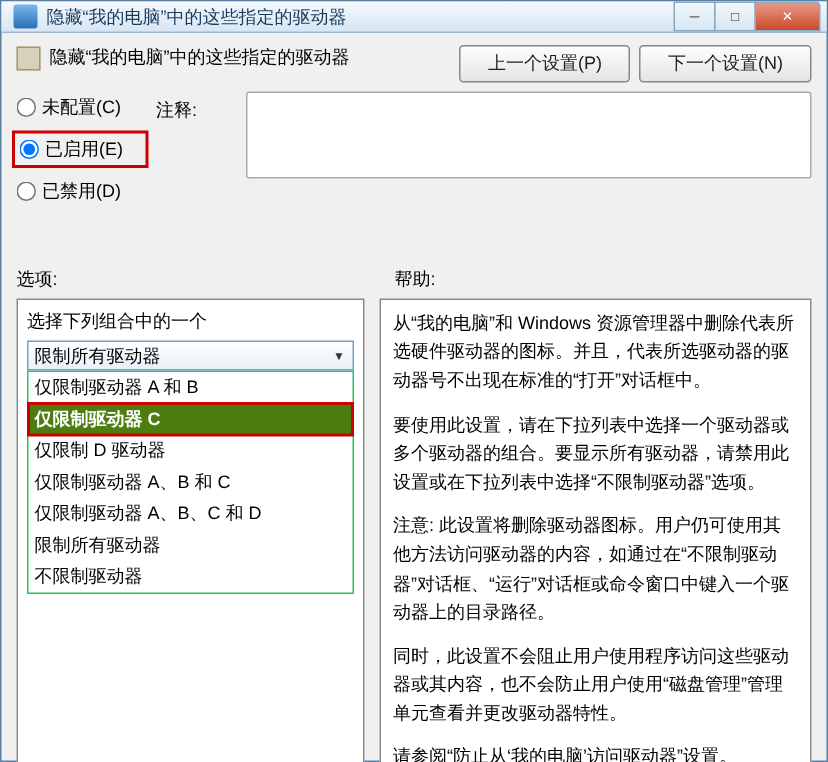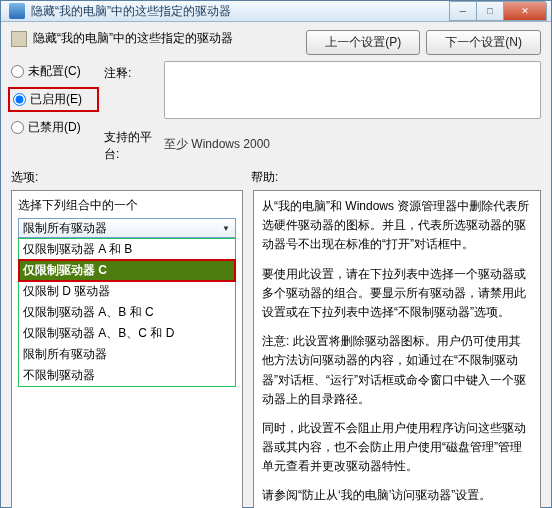--- a/index.html
+++ b/index.html
@@ -21,21 +21,21 @@
 .radio-col { width: 85px; padding-top: 2px; }
 .radio-row { display: flex; align-items: center; margin-bottom: 10px; font-size: 12px; }
 .radio-row input { margin-right: 4px; }
 .radio-row.enabled { outline: 2px solid #c00; outline-offset: 1px; padding: 1px 2px; }
 .fields-col { flex: 1; }
 .field-row { display: flex; align-items: flex-start; margin-bottom: 6px; }
 .field-label { width: 60px; padding-top: 4px; font-size: 12px; }
 .comment-box { flex: 1; height: 58px; border: 1px solid #aaa; background: #fff; border-radius: 2px; }
 .platform-row { display: flex; align-items: center; }
 .platform-val { font-size: 12px; color: #333; }
-.labels-row { display: flex; margin-top: 0; margin-bottom: 4px; }
+.labels-row { display: flex; margin-top: 32px; margin-bottom: 4px; gap: 12px; }
 .labels-row .lbl { font-size: 12px; }
 .labels-row .lbl:first-child { width: 240px; }
 .panels { display: flex; gap: 10px; flex: 1; min-height: 0; }
 .left-panel { width: 232px; border: 1px solid #888; background: #fff; padding: 6px; display: flex; flex-direction: column; }
 .left-caption { font-size: 12px; margin-bottom: 4px; }
 .dropdown { position: relative; }
 .dd-selected { border: 1px solid #7a9ec8; background: linear-gradient(#fff,#e8f0f8); height: 20px; display: flex; align-items: center; padding: 0 18px 0 4px; font-size: 12px; cursor: pointer; position: relative; }
 .dd-arrow { position: absolute; right: 2px; top: 2px; width: 14px; height: 14px; display: flex; align-items: center; justify-content: center; font-size: 8px; color: #333; }
 .dd-list { border: 1px solid #22c55e; background: #fff; margin-top: 0; }
 .dd-item { padding: 2px 4px; font-size: 12px; cursor: pointer; }
@@ -83,24 +83,20 @@
         <label class="radio-row">
           <input type="radio" name="st" style="">
           <span>已禁用(D)</span>
         </label>
       </div>
       <div class="fields-col">
         <div class="field-row">
           <div class="field-label">注释:</div>
           <div class="comment-box"></div>
         </div>
-        <div class="field-row platform-row">
-          <div class="field-label">支持的平台:</div>
-          <div class="platform-val">至少 Windows 2000</div>
-        </div>
       </div>
     </div>
 
     <div class="labels-row">
       <div class="lbl">选项:</div>
       <div class="lbl">帮助:</div>
     </div>
 
     <div class="panels">
       <div class="left-panel">

